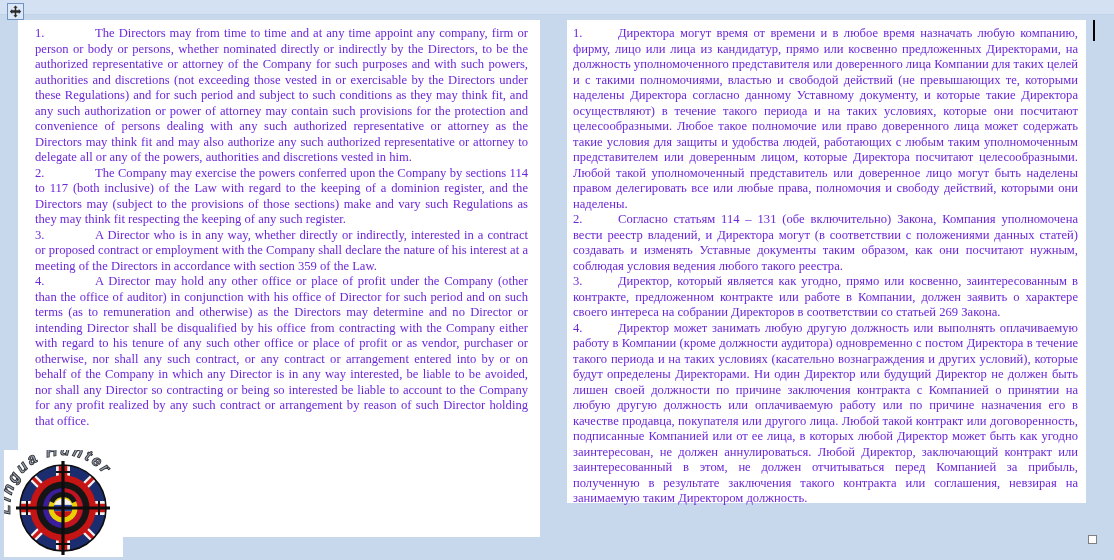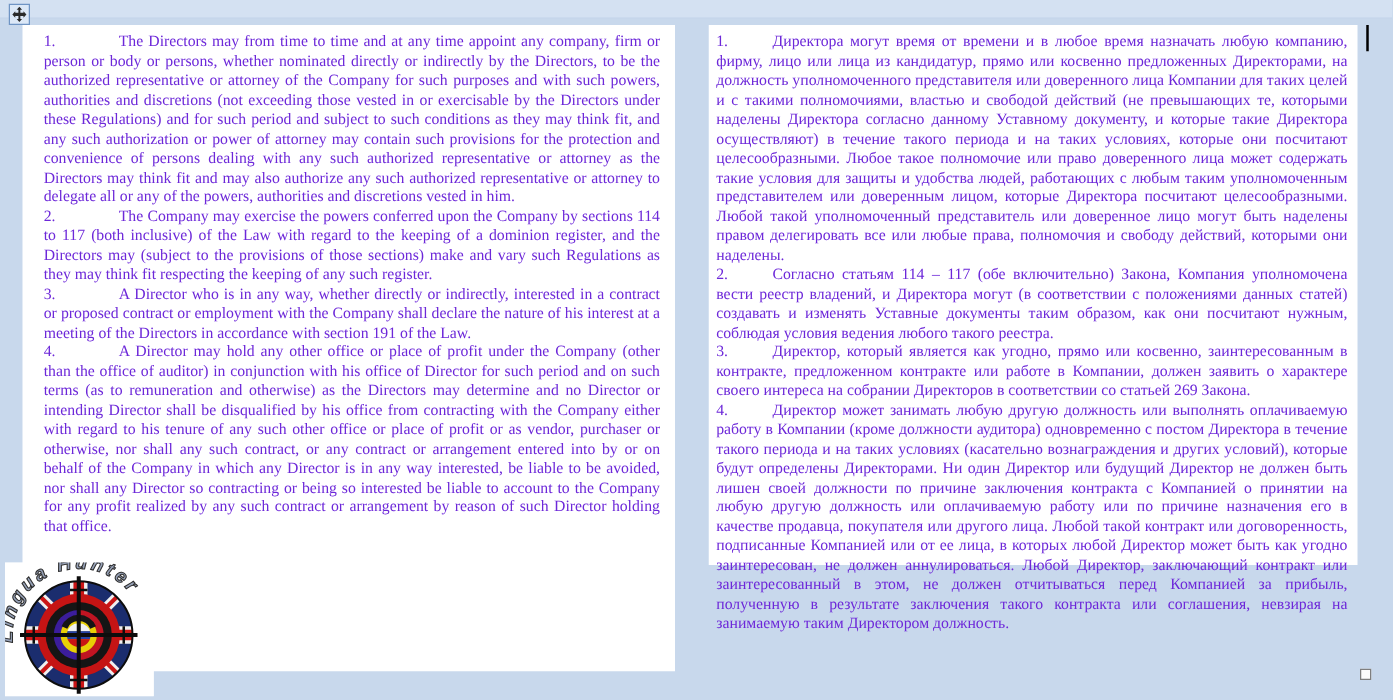--- a/index.html
+++ b/index.html
@@ -10,21 +10,21 @@
   }
   .top-band{
     position:absolute;left:0;top:0;width:1114px;height:14px;
     background:#d4e1f2;border-bottom:1px solid #c2d3e9;
   }
   .page{
     position:absolute;top:20px;background:#ffffff;
     color:#6d28d9;font-size:12.6px;line-height:15.5px;text-align:justify;
   }
   .page-left{left:18px;width:522px;height:517px;padding:6px 12px 0 17px;box-sizing:border-box;}
-  .page-right{left:567px;width:519px;height:432px;padding:6px 8px 0 6px;box-sizing:border-box;}
+  .page-right{left:567px;width:519px;height:483px;padding:6px 8px 0 6px;box-sizing:border-box;}
   .para{margin:0;}
   .num{display:inline-block;}
   .page-left .num{width:60px;}
   .page-right .num{width:45px;}
   .move-handle{
     position:absolute;left:7px;top:3px;width:15px;height:15px;
     background:#dce8f7;border:1px solid #6f94c4;box-sizing:content-box;
     display:flex;align-items:center;justify-content:center;
   }
   .logo-box{
@@ -47,29 +47,29 @@
 <div class="move-handle">
   <svg width="13" height="13" viewBox="0 0 15 15">
     <path d="M7.5 0.5 L10 3.2 H8.4 V6.1 H11.3 V4.5 L14 7.5 L11.3 10.5 V8.9 H8.4 V11.8 H10 L7.5 14.5 L5 11.8 H6.6 V8.9 H3.7 V10.5 L1 7.5 L3.7 4.5 V6.1 H6.6 V3.2 H5 Z" fill="#2a2a2a"></path>
   </svg>
 </div>
 
 <div class="page page-left">
   <div id="left-paras">
       <p class="para"><span class="num">1.</span><span>The Directors may from time to time and at any time appoint any company, firm or person or body or persons, whether nominated directly or indirectly by the Directors, to be the authorized representative or attorney of the Company for such purposes and with such powers, authorities and discretions (not exceeding those vested in or exercisable by the Directors under these Regulations) and for such period and subject to such conditions as they may think fit, and any such authorization or power of attorney may contain such provisions for the protection and convenience of persons dealing with any such authorized representative or attorney as the Directors may think fit and may also authorize any such authorized representative or attorney to delegate all or any of the powers, authorities and discretions vested in him.</span></p>
       <p class="para"><span class="num">2.</span><span>The Company may exercise the powers conferred upon the Company by sections 114 to 117 (both inclusive) of the Law with regard to the keeping of a dominion register, and the Directors may (subject to the provisions of those sections) make and vary such Regulations as they may think fit respecting the keeping of any such register.</span></p>
-      <p class="para"><span class="num">3.</span><span>A Director who is in any way, whether directly or indirectly, interested in a contract or proposed contract or employment with the Company shall declare the nature of his interest at a meeting of the Directors in accordance with section 191 of the Law.</span></p>
+      <p class="para"><span class="num">3.</span><span>A Director who is in any way, whether directly or indirectly, interested in a contract or proposed contract or employment with the Company shall declare the nature of his interest at a meeting of the Directors in accordance with section 359 of the Law.</span></p>
       <p class="para"><span class="num">4.</span><span>A Director may hold any other office or place of profit under the Company (other than the office of auditor) in conjunction with his office of Director for such period and on such terms (as to remuneration and otherwise) as the Directors may determine and no Director or intending Director shall be disqualified by his office from contracting with the Company either with regard to his tenure of any such other office or place of profit or as vendor, purchaser or otherwise, nor shall any such contract, or any contract or arrangement entered into by or on behalf of the Company in which any Director is in any way interested, be liable to be avoided, nor shall any Director so contracting or being so interested be liable to account to the Company for any profit realized by any such contract or arrangement by reason of such Director holding that office.</span></p>
     </div>
 </div>
 
 <div class="page page-right">
   <div id="right-paras">
       <p class="para"><span class="num">1.</span><span>Директора могут время от времени и в любое время назначать любую компанию, фирму, лицо или лица из кандидатур, прямо или косвенно предложенных Директорами, на должность уполномоченного представителя или доверенного лица Компании для таких целей и с такими полномочиями, властью и свободой действий (не превышающих те, которыми наделены Директора согласно данному Уставному документу, и которые такие Директора осуществляют) в течение такого периода и на таких условиях, которые они посчитают целесообразными. Любое такое полномочие или право доверенного лица может содержать такие условия для защиты и удобства людей, работающих с любым таким уполномоченным представителем или доверенным лицом, которые Директора посчитают целесообразными. Любой такой уполномоченный представитель или доверенное лицо могут быть наделены правом делегировать все или любые права, полномочия и свободу действий, которыми они наделены.</span></p>
-      <p class="para"><span class="num">2.</span><span>Согласно статьям 114 – 117 (обе включительно) Закона, Компания уполномочена вести реестр владений, и Директора могут (в соответствии с положениями данных статей) создавать и изменять Уставные документы таким образом, как они посчитают нужным, соблюдая условия ведения любого такого реестра.</span></p>
+      <p class="para"><span class="num">2.</span><span>Согласно статьям 114 – 131 (обе включительно) Закона, Компания уполномочена вести реестр владений, и Директора могут (в соответствии с положениями данных статей) создавать и изменять Уставные документы таким образом, как они посчитают нужным, соблюдая условия ведения любого такого реестра.</span></p>
       <p class="para"><span class="num">3.</span><span>Директор, который является как угодно, прямо или косвенно, заинтересованным в контракте, предложенном контракте или работе в Компании, должен заявить о характере своего интереса на собрании Директоров в соответствии со статьей 269 Закона.</span></p>
       <p class="para"><span class="num">4.</span><span>Директор может занимать любую другую должность или выполнять оплачиваемую работу в Компании (кроме должности аудитора) одновременно с постом Директора в течение такого периода и на таких условиях (касательно вознаграждения и других условий), которые будут определены Директорами. Ни один Директор или будущий Директор не должен быть лишен своей должности по причине заключения контракта с Компанией о принятии на любую другую должность или оплачиваемую работу или по причине назначения его в качестве продавца, покупателя или другого лица. Любой такой контракт или договоренность, подписанные Компанией или от ее лица, в которых любой Директор может быть как угодно заинтересован, не должен аннулироваться. Любой Директор, заключающий контракт или заинтересованный в этом, не должен отчитываться перед Компанией за прибыль, полученную в результате заключения такого контракта или соглашения, невзирая на занимаемую таким Директором должность.</span></p>
     </div>
 </div>
 
 <div class="logo-box">
   <svg width="119" height="107" viewBox="0 0 119 107" xmlns="http://www.w3.org/2000/svg" xmlns:xlink="http://www.w3.org/1999/xlink">
     <defs>
       <path id="lh-arc" d="M 7.8 71.7 A 53 53 0 1 1 110.2 71.7" fill="none"></path>
       <clipPath id="lh-clip-outer">

